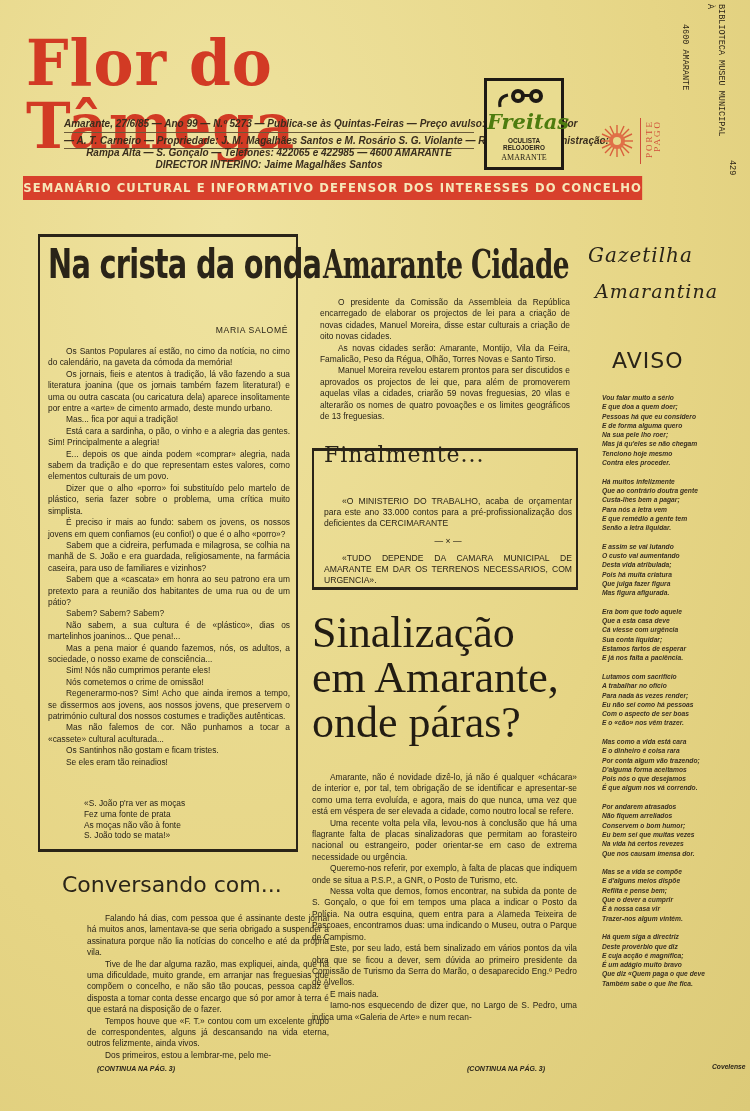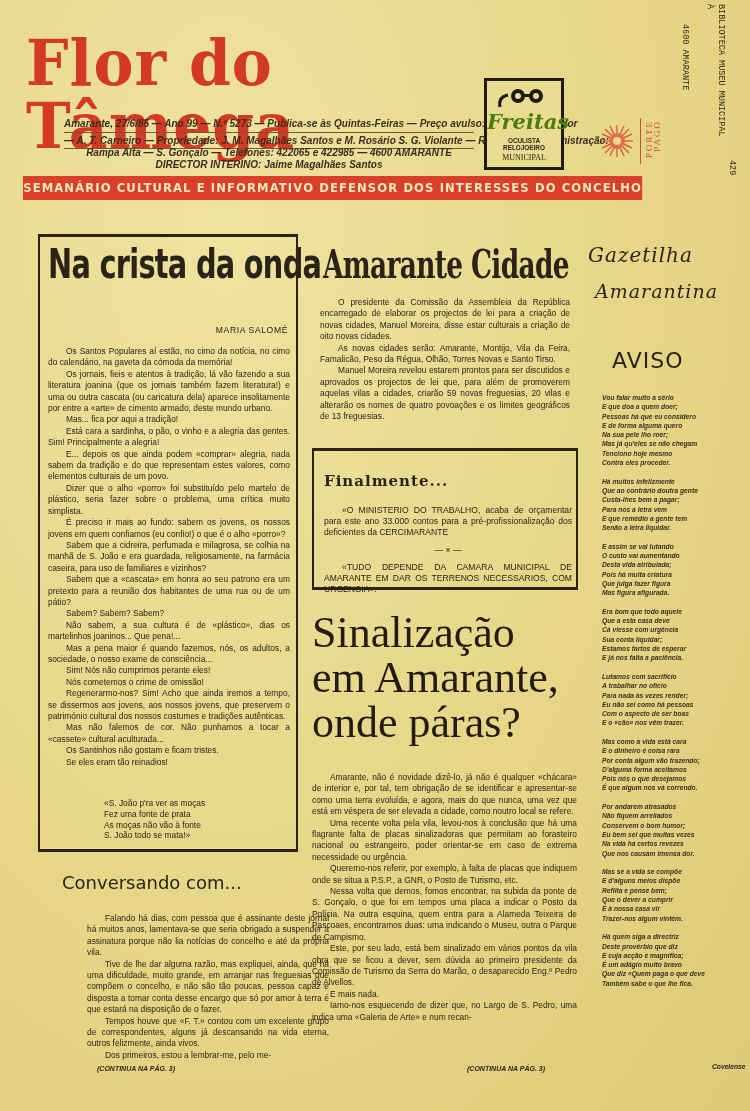--- a/index.html
+++ b/index.html
@@ -61,33 +61,33 @@
     left: 38px; top: 234px; width: 260px; height: 618px;
     border: 2px solid #2a2418; border-top-width: 3px; border-bottom-width: 3px;
   }
   .crista-title {
     left: 48px; top: 242px; width: 240px;
     font-family: "DejaVu Sans", sans-serif; font-weight: bold; font-size: 40px;
     transform: scaleX(0.72); transform-origin: left top; white-space: nowrap; letter-spacing: -1px; line-height: 1.1;
   }
   .crista-author { left: 48px; top: 325px; width: 240px; text-align: right; font-size: 8.6px; letter-spacing: 0.6px; }
   .crista-body { left: 48px; top: 346px; width: 242px; }
-  .verse { left: 104px; top: 798px; font-size: 8.4px; line-height: 10.8px; }
-
-  .conversando-title { left: 62px; top: 872px; font-family: "DejaVu Sans", sans-serif; font-size: 18px; }
+  .verse { left: 84px; top: 798px; font-size: 8.4px; line-height: 10.8px; }
+
+  .conversando-title { left: 62px; top: 872px; font-family: "DejaVu Sans", sans-serif; font-size: 22px; }
   .conversando-body { left: 48px; top: 913px; width: 242px; margin-left: 39px; }
   .conv-cont { left: 97px; top: 1065px; }
 
   
   .amarante-title { left: 323px; top: 240px; font-family: "DejaVu Serif", serif; font-weight: bold; font-size: 40px; transform: scaleX(0.66); transform-origin: left top; white-space: nowrap; letter-spacing: -1px; }
   .amarante-body { left: 320px; top: 297px; width: 250px; }
 
   .final-box { left: 312px; top: 448px; width: 266px; height: 142px; border: 2px solid #2a2418; border-top-width: 3px; border-bottom-width: 3px; }
-  .final-title { left: 324px; top: 472px; font-family: "DejaVu Serif", serif; font-weight: bold; font-size: 15px; letter-spacing: 1px; }
-  .final-body { left: 324px; top: 496px; width: 248px; font-size: 8.6px; line-height: 11.2px; margin-top: 9px; }
+  .final-title { left: 324px; top: 442px; font-family: "DejaVu Serif", serif; font-weight: normal; font-size: 22px; letter-spacing: 1px; }
+  .final-body { left: 324px; top: 496px; width: 248px; font-size: 8.6px; line-height: 11.2px; }
   .final-sep { text-align: center; margin: 6px 0; }
 
   .sinal-title { left: 312px; top: 610px; font-family: "Liberation Serif", serif; font-size: 44px; line-height: 45px; color: #221c12; }
   .sinal-body { left: 312px; top: 772px; width: 265px; }
   .sinal-cont { left: 467px; top: 1065px; }
 
   
   .gaz1 { left: 588px; top: 243px; font-family: "DejaVu Serif", serif; font-style: italic; font-size: 20px; letter-spacing: 1px; }
   .gaz2 { left: 595px; top: 280px; font-family: "DejaVu Serif", serif; font-style: italic; font-size: 19px; letter-spacing: 1px; }
   .aviso { left: 612px; top: 336px; font-family: "DejaVu Sans", sans-serif; font-size: 22px; letter-spacing: 1px; margin-top: 12px; }
@@ -110,21 +110,21 @@
       <path d="M6 20 Q4 10 14 8" stroke="#1e1a14" stroke-width="3" fill="none"></path>
       <circle cx="24" cy="9" r="7" fill="#1e1a14"></circle>
         <circle cx="24" cy="9" r="3" fill="#e9dc90"></circle>
       <rect x="30" y="7" width="6" height="3" fill="#1e1a14"></rect>
       <circle cx="42" cy="9" r="7" fill="#1e1a14"></circle>
         <circle cx="42" cy="9" r="3" fill="#e9dc90"></circle>
     </svg>
   </div>
   <div class="ad-brand">Freitas</div>
   <div class="ad-sub1">OCULISTA RELOJOEIRO</div>
-  <div class="ad-sub2">MUNICIPAL</div>
+  <div class="ad-sub2">AMARANTE</div>
 </div>
 
 <div class="abs seal">
   <svg width="34" height="34" viewBox="0 0 34 34">
     <g stroke="#d9603c" stroke-width="1.4">
       <line x1="17" y1="1" x2="17" y2="33"></line>
         <line x1="1" y1="17" x2="33" y2="17"></line>
       <line x1="5" y1="5" x2="29" y2="29"></line>
         <line x1="29" y1="5" x2="5" y2="29"></line>
       <line x1="10" y1="2" x2="24" y2="32"></line>

